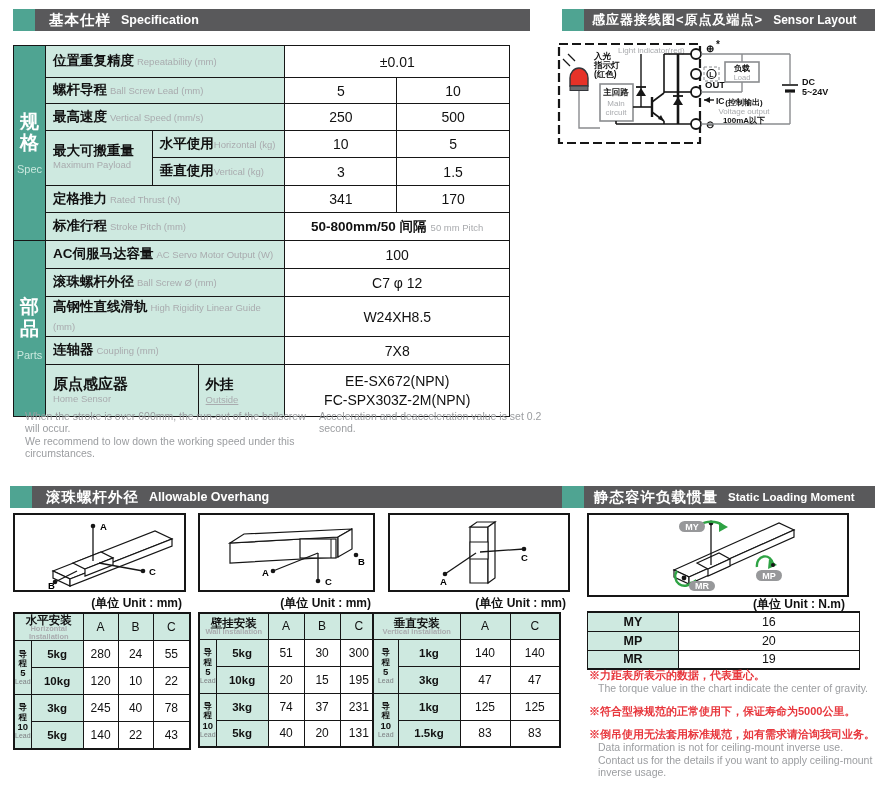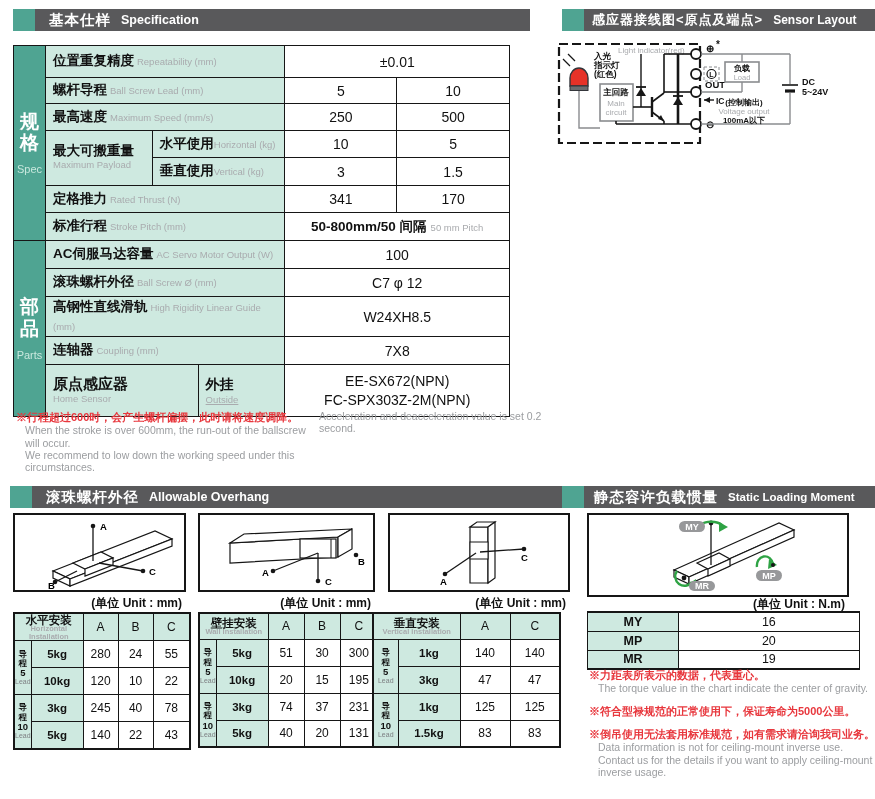--- a/index.html
+++ b/index.html
@@ -94,21 +94,21 @@
       </td>
       <td class="lbl" colspan="3"><span class="lzh">位置重复精度</span><span class="len">Repeatability (mm)</span></td>
       <td class="val" colspan="2">±0.01</td>
     </tr>
     <tr style="height:26px">
       <td class="lbl" colspan="3"><span class="lzh">螺杆导程</span><span class="len">Ball Screw Lead (mm)</span></td>
       <td class="val">5</td>
       <td class="val">10</td>
     </tr>
     <tr style="height:27px">
-      <td class="lbl" colspan="3"><span class="lzh">最高速度</span><span class="len">Maximum Speed (mm/s)</span></td>
+      <td class="lbl" colspan="3"><span class="lzh">最高速度</span><span class="len">Vertical Speed (mm/s)</span></td>
       <td class="val">250</td>
       <td class="val">500</td>
     </tr>
     <tr style="height:27px">
       <td class="lbl" rowspan="2">
         <span class="lzh stack">最大可搬重量</span>
         <span class="len stack" style="margin-left:0">Maximum Payload</span>
       </td>
       <td class="lbl" colspan="2"><span class="lzh">水平使用</span><span class="len" style="margin-left:0">Horizontal (kg)</span></td>
       <td class="val">10</td>
@@ -160,21 +160,20 @@
       <td class="val" colspan="2">
         <span class="stack" style="display:block;line-height:1.3">EE-SX672(NPN)</span>
         <span class="stack" style="display:block;line-height:1.3">FC-SPX303Z-2M(NPN)</span>
       </td>
     </tr>
   </tbody>
     </table>
 
   <div class="notes-spec">
     <div class="note-block" style="left:0;width:292px">
-      <div class="nzh">※行程超过600时，会产生螺杆偏摆，此时请将速度调降。</div>
       <div class="nen">When the stroke is over 600mm, the run-out of the ballscrew will occur.</div>
       <div class="nen">We recommend to low down the working speed under this circumstances.</div>
     </div>
     <div class="note-block" style="left:294px;width:246px">
       <div class="nen">Acceleration and deacceleration value is set 0.2 second.</div>
     </div>
   </div>
 
   <div class="bar" style="left:562px;top:9px;width:313px;">
     <div class="sq"></div>

